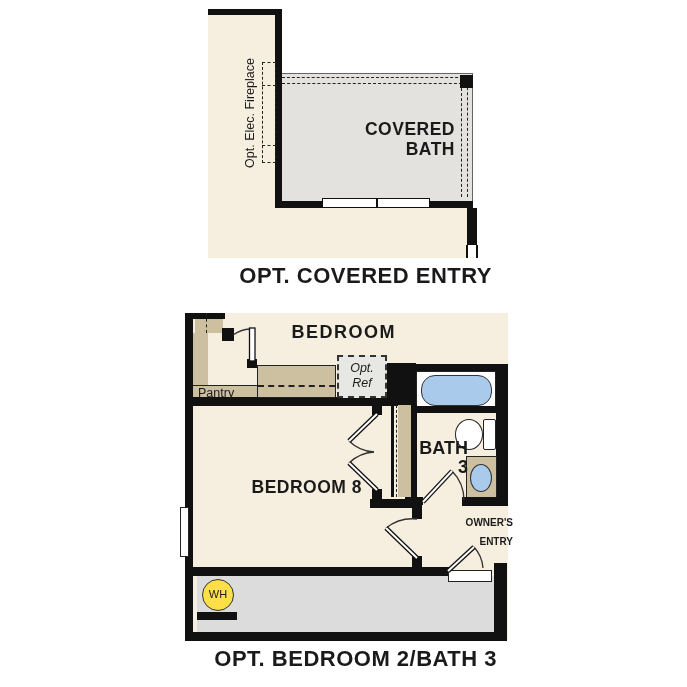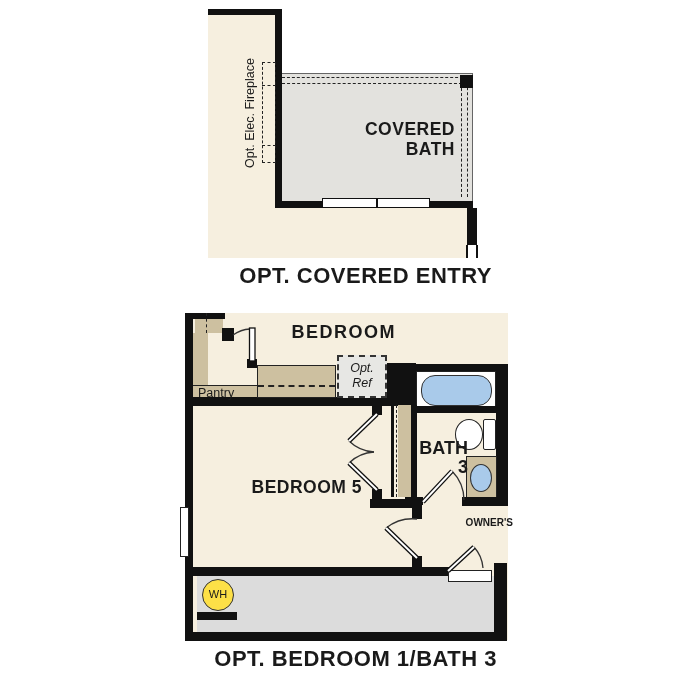--- a/index.html
+++ b/index.html
@@ -113,29 +113,30 @@
 
     <div class="abs" style="left:202px;top:579px;width:32px;height:32px;border-radius:50%;background:#fde047;border:1.5px solid #333;box-sizing:border-box;">
       <div class="lbl" style="position:static;font-size:11px;line-height:29px;">WH</div>
     </div>
     <div class="wall" style="left:197px;top:612px;width:40px;height:8px;"></div>
 
     <div class="abs" style="left:180px;top:507px;width:9px;height:50px;background:#fff;border:1px solid #222;box-sizing:border-box;"></div>
 
     <div class="lbl bold" style="left:256px;top:322px;width:140px;font-size:18px;letter-spacing:1.5px;">BEDROOM</div>
     <div class="lbl" style="left:198px;top:386px;width:46px;font-size:12.5px;text-align:left;">Pantry</div>
-    <div class="lbl bold" style="left:200px;top:477px;width:162px;font-size:17.5px;letter-spacing:0.5px;">BEDROOM 5</div>
+    <div class="lbl bold" style="left:200px;top:477px;width:162px;font-size:17.5px;letter-spacing:0.5px;">BEDROOM 8</div>
     <div class="lbl bold" style="left:416px;top:439px;width:52px;font-size:18px;line-height:19px;">
       <div>BATH</div>
       <div>3</div>
     </div>
     <div class="lbl bold" style="left:413px;top:513px;width:100px;font-size:10px;line-height:19px;">
       <div>OWNER'S</div>
+      <div>ENTRY</div>
     </div>
-    <div class="lbl bold" style="left:197px;top:646px;width:300px;font-size:22px;letter-spacing:0.5px;">OPT. BEDROOM 1/BATH 3</div>
+    <div class="lbl bold" style="left:197px;top:646px;width:300px;font-size:22px;letter-spacing:0.5px;">OPT. BEDROOM 2/BATH 3</div>
   </div>
 
   <svg class="overlay" width="687" height="687" viewBox="0 0 687 687">
 
     <g>
       <path d="M233,335 A32,32 0 0 1 250,329" fill="none" stroke="#333" stroke-width="1.3"></path>
       <rect x="249.5" y="328" width="5.5" height="33" fill="#fff" stroke="#111" stroke-width="1.3"></rect>
     </g>
 
     <g>

